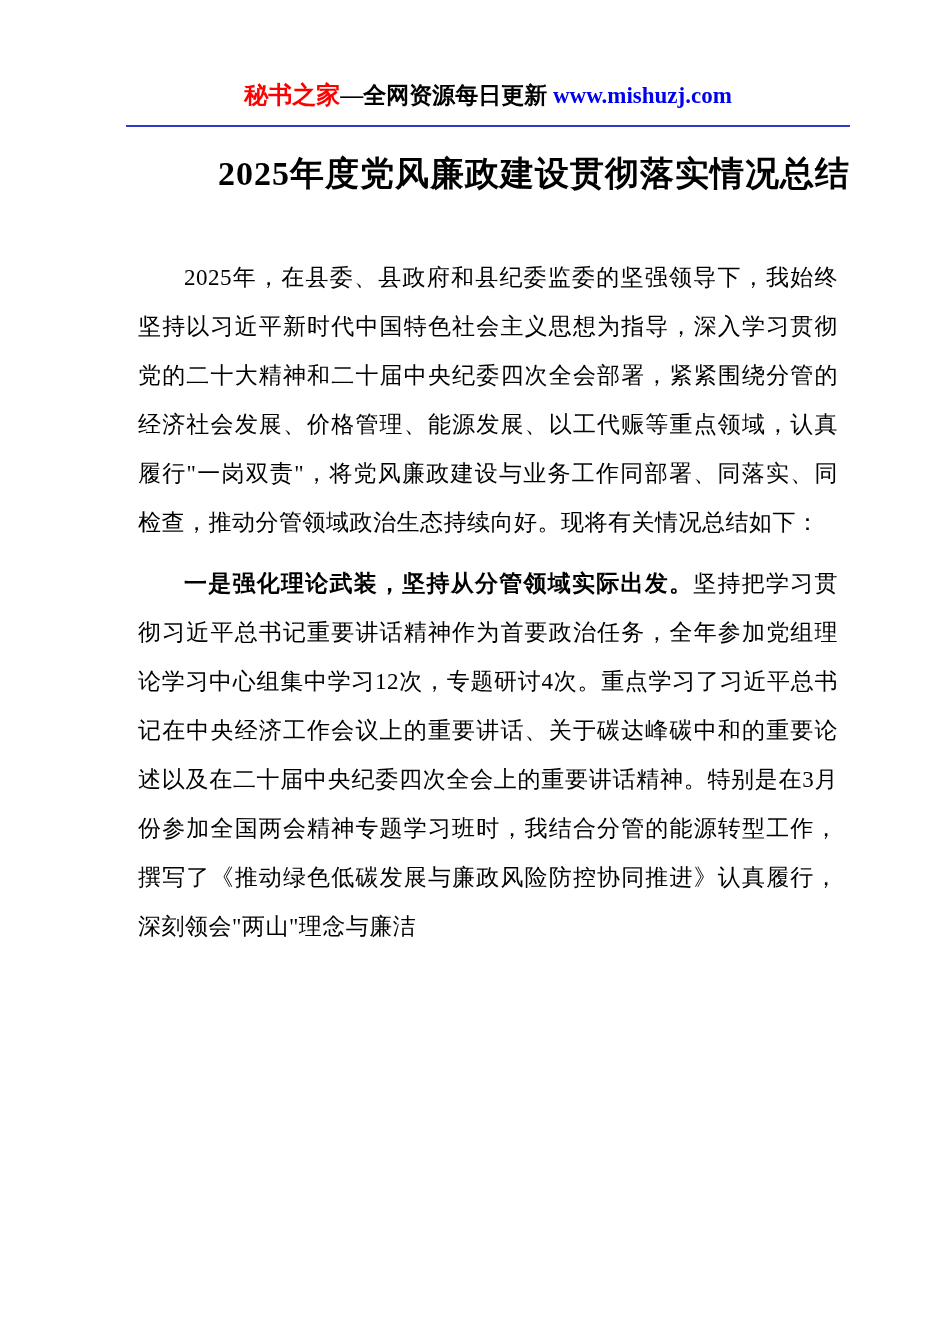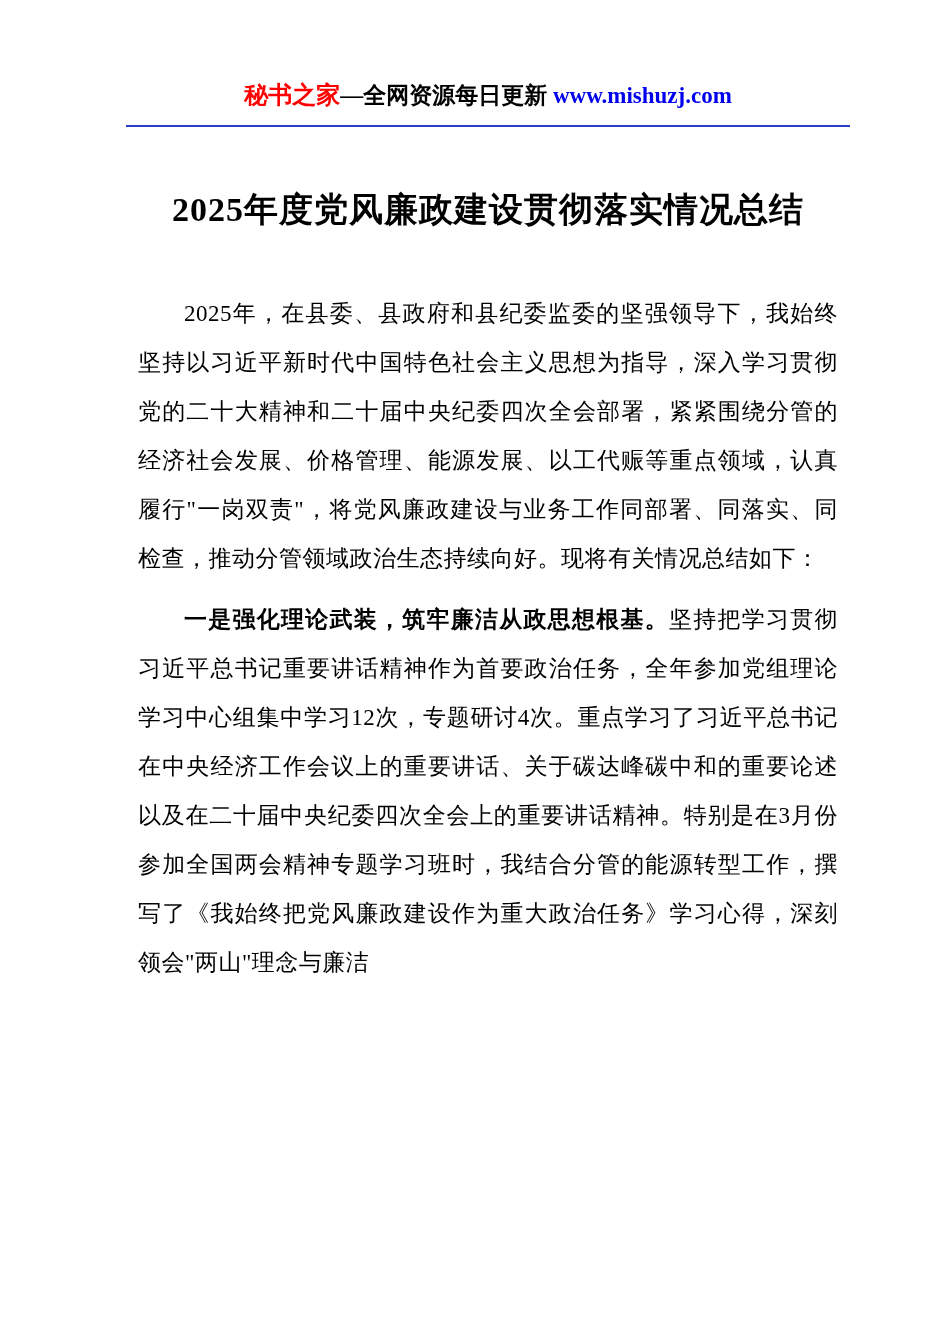--- a/index.html
+++ b/index.html
@@ -38,22 +38,22 @@
     color: #0000ee;
     text-decoration: none;
     cursor: pointer;
   }
   .header-rule {
     height: 2px;
     margin-top: 14px;
     width: 100%;
   }
   .doc-title {
-    margin: 60px 0 0 0;
-    text-align: center;
+    margin: 24px 0 0 0;
+    text-align: right;
     font-size: 34px;
     line-height: 46px;
     font-weight: bold;
     font-family: "Liberation Serif", serif;
     letter-spacing: 1px;
   }
   .doc-body {
     margin-top: 56px;
   }
   .para {
@@ -77,16 +77,16 @@
   <div class="site-header">
     <span class="site-name">秘书之家</span><span class="site-tagline">—全网资源每日更新 </span><a class="site-url">www.mishuzj.com</a>
   </div>
 
   <div class="header-rule" style="background: rgb(43, 60, 200);"></div>
 
   <h1 class="doc-title">2025年度党风廉政建设贯彻落实情况总结</h1>
 
   <div class="doc-body">
       <p class="para"><span>2025年，在县委、县政府和县纪委监委的坚强领导下，我始终坚持以习近平新时代中国特色社会主义思想为指导，深入学习贯彻党的二十大精神和二十届中央纪委四次全会部署，紧紧围绕分管的经济社会发展、价格管理、能源发展、以工代赈等重点领域，认真履行"一岗双责"，将党风廉政建设与业务工作同部署、同落实、同检查，推动分管领域政治生态持续向好。现将有关情况总结如下：</span></p>
-      <p class="para"><span class="bold">一是强化理论武装，筑牢廉洁从政思想根基。</span><span>坚持把学习贯彻习近平总书记重要讲话精神作为首要政治任务，全年参加党组理论学习中心组集中学习12次，专题研讨4次。重点学习了习近平总书记在中央经济工作会议上的重要讲话、关于碳达峰碳中和的重要论述以及在二十届中央纪委四次全会上的重要讲话精神。特别是在3月份参加全国两会精神专题学习班时，我结合分管的能源转型工作，撰写了《我始终把党风廉政建设作为重大政治任务》学习心得，深刻领会"两山"理念与廉洁</span></p>
+      <p class="para"><span class="bold">一是强化理论武装，坚持从分管领域实际出发。</span><span>坚持把学习贯彻习近平总书记重要讲话精神作为首要政治任务，全年参加党组理论学习中心组集中学习12次，专题研讨4次。重点学习了习近平总书记在中央经济工作会议上的重要讲话、关于碳达峰碳中和的重要论述以及在二十届中央纪委四次全会上的重要讲话精神。特别是在3月份参加全国两会精神专题学习班时，我结合分管的能源转型工作，撰写了《推动绿色低碳发展与廉政风险防控协同推进》认真履行，深刻领会"两山"理念与廉洁</span></p>
     </div>
 
 </div>
 
 </body></html>

